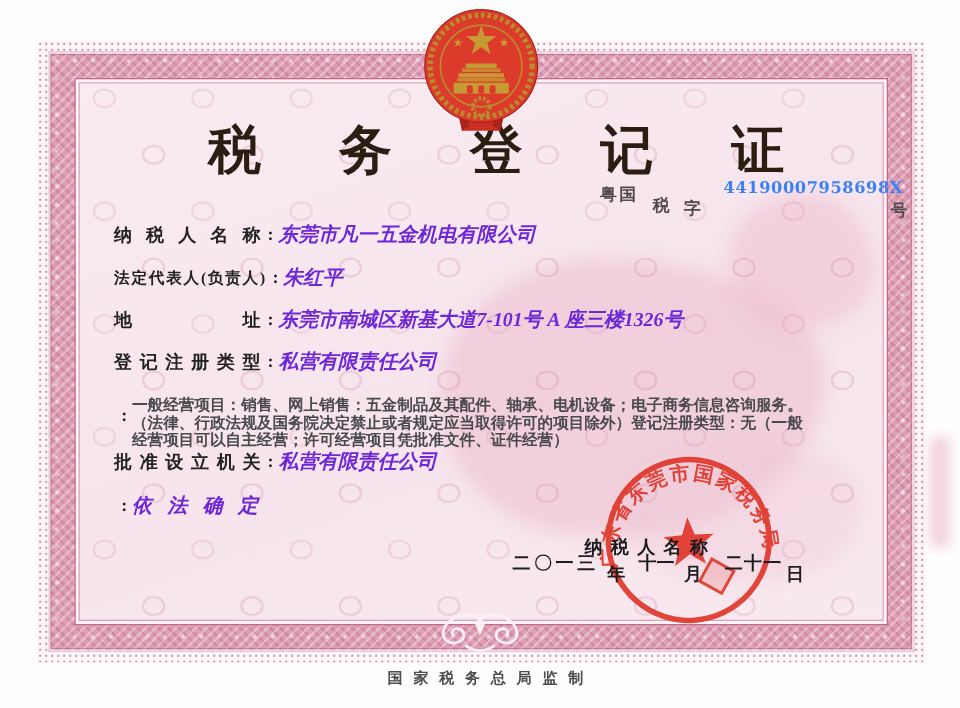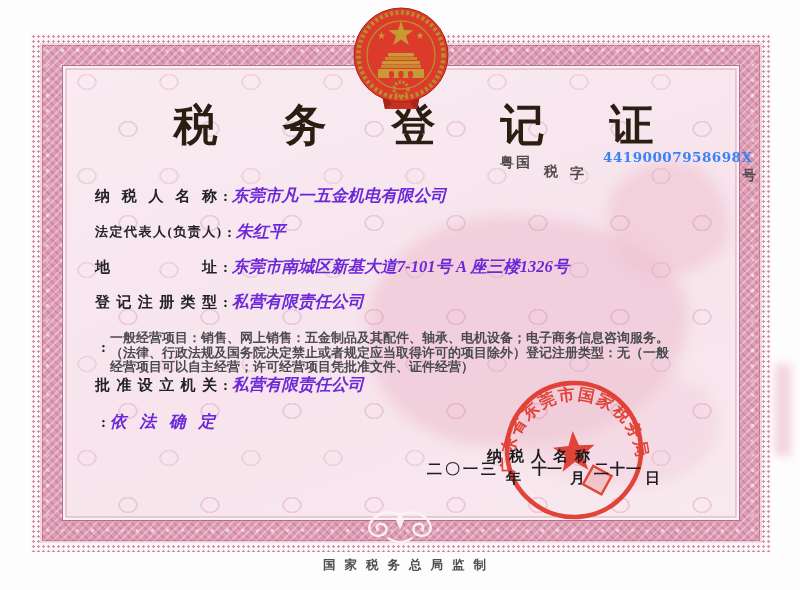--- a/index.html
+++ b/index.html
@@ -71,21 +71,21 @@
 
   .issuer{position:absolute;left:487px;top:447px;font-size:15px;font-weight:700;
           letter-spacing:7px;color:#1b1b1d;}
   .dateline{position:absolute;left:427px;top:460px;display:flex;font-size:15px;
           font-weight:700;color:#1d1d1f;}
   .dateline .unit{margin-top:9px;}
   .d-year{letter-spacing:3px;}
   .d-g1{margin-left:7px;margin-right:9px;}
   .d-month{margin-left:2px;}
   .d-g2{margin-left:8px;margin-right:9px;}
-  .d-day{margin-left:0;letter-spacing:1px;}
+  .d-day{margin-left:10px;letter-spacing:1px;}
   .d-g3{margin-left:3px;}
   .content{z-index:6;}
   .seal-wrap{position:absolute;left:499px;top:375px;width:150px;height:150px;z-index:5;
         transform:rotate(-4deg);opacity:.92;}
 
   .footer{position:absolute;left:0;top:557px;width:100%;text-align:center;
         font-size:12.5px;letter-spacing:9px;padding-left:9px;color:#4e4e4e;font-weight:600;}
 
   .emblem{position:absolute;left:345px;top:5px;z-index:9;}
 </style>

